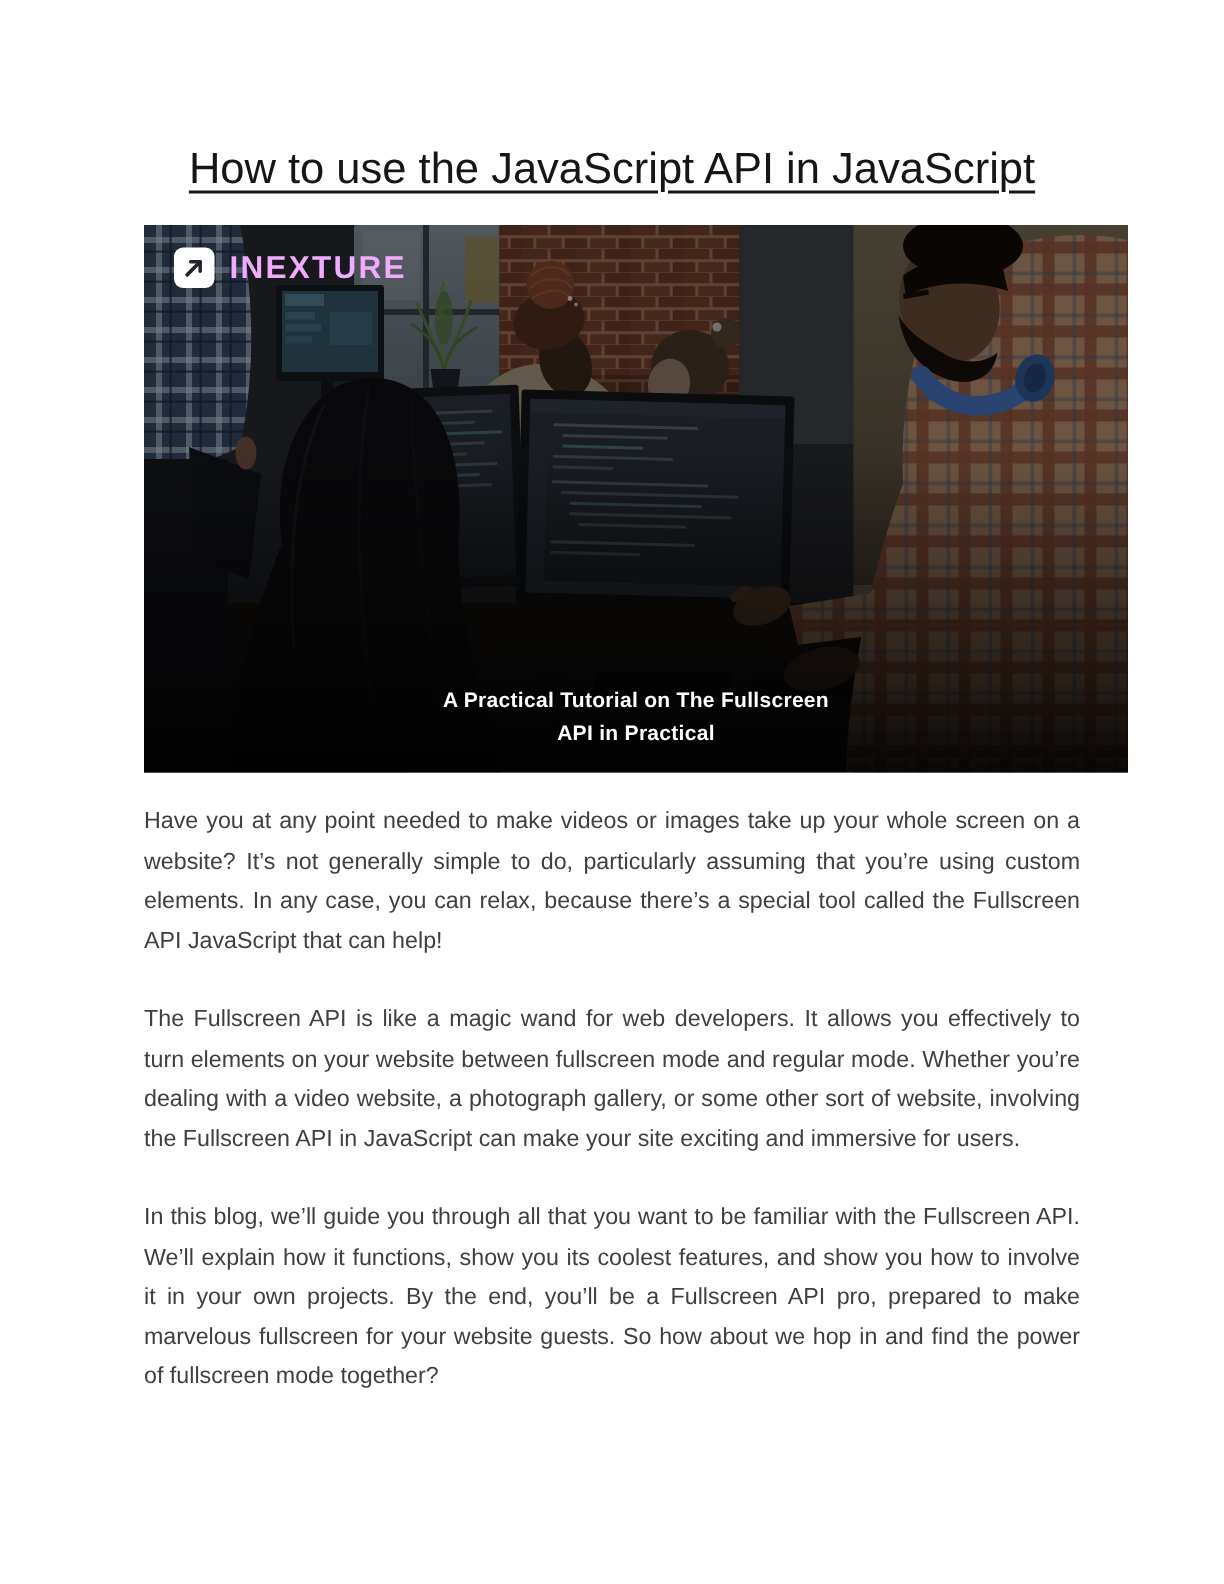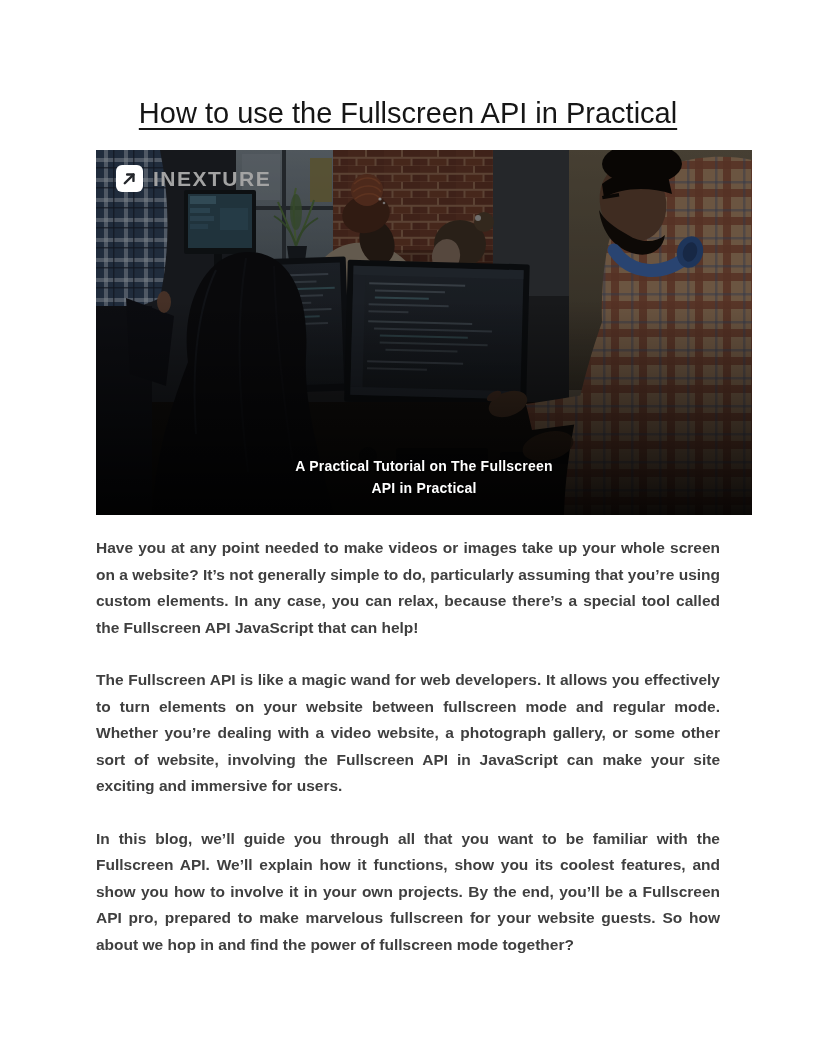--- a/index.html
+++ b/index.html
@@ -27,45 +27,44 @@
   .hero svg.scene { display:block; width:656px; height:365px; }
   .logo {
     position:absolute; left:20px; top:15px;
     display:flex; align-items:center; gap:10px;
   }
   .logo-badge {
     width:27px; height:27px; background:#ffffff; border-radius:6px;
     display:flex; align-items:center; justify-content:center;
   }
   .logo-text {
-    color:#a3a3a3; font-size:21px; font-weight:700; letter-spacing:1.5px;
+    color:#f0abfc; font-size:21px; font-weight:700; letter-spacing:1.5px;
   }
   .caption {
     position:absolute; left:0; right:0; bottom:16px;
     text-align:center; color:#ffffff;
     font-size:14px; line-height:22px; font-weight:700;
     letter-spacing:.2px;
     text-shadow:0 1px 2px rgba(0,0,0,.6);
   }
   .content {
     width:624px; margin:20px 0 0 96px;
   }
   .content p {
     margin:0 0 26px 0;
     font-size:15.5px; line-height:26.5px; color:#3f3f3f;
     text-align:justify;
-    font-weight:bold;
   }
 </style>
 </head>
 <body>
 
 <div class="page">
 
-  <h1 class="doc-title">How to use the Fullscreen API in Practical</h1>
+  <h1 class="doc-title">How to use the JavaScript API in JavaScript</h1>
 
   <div class="hero">
     <svg class="scene" viewBox="0 0 656 365" aria-hidden="true">
       <defs>
         <pattern id="pBrick" width="36" height="16" patternUnits="userSpaceOnUse">
           <rect width="36" height="16" fill="#9a7058"></rect>
           <rect x="0" y="0" width="17" height="6.8" fill="#73402f"></rect>
           <rect x="19" y="0" width="17" height="6.8" fill="#6c3b2c"></rect>
           <rect x="0" y="8.8" width="7.5" height="6.8" fill="#6f3d2d"></rect>
           <rect x="9.5" y="8.8" width="17" height="6.8" fill="#77422f"></rect>

